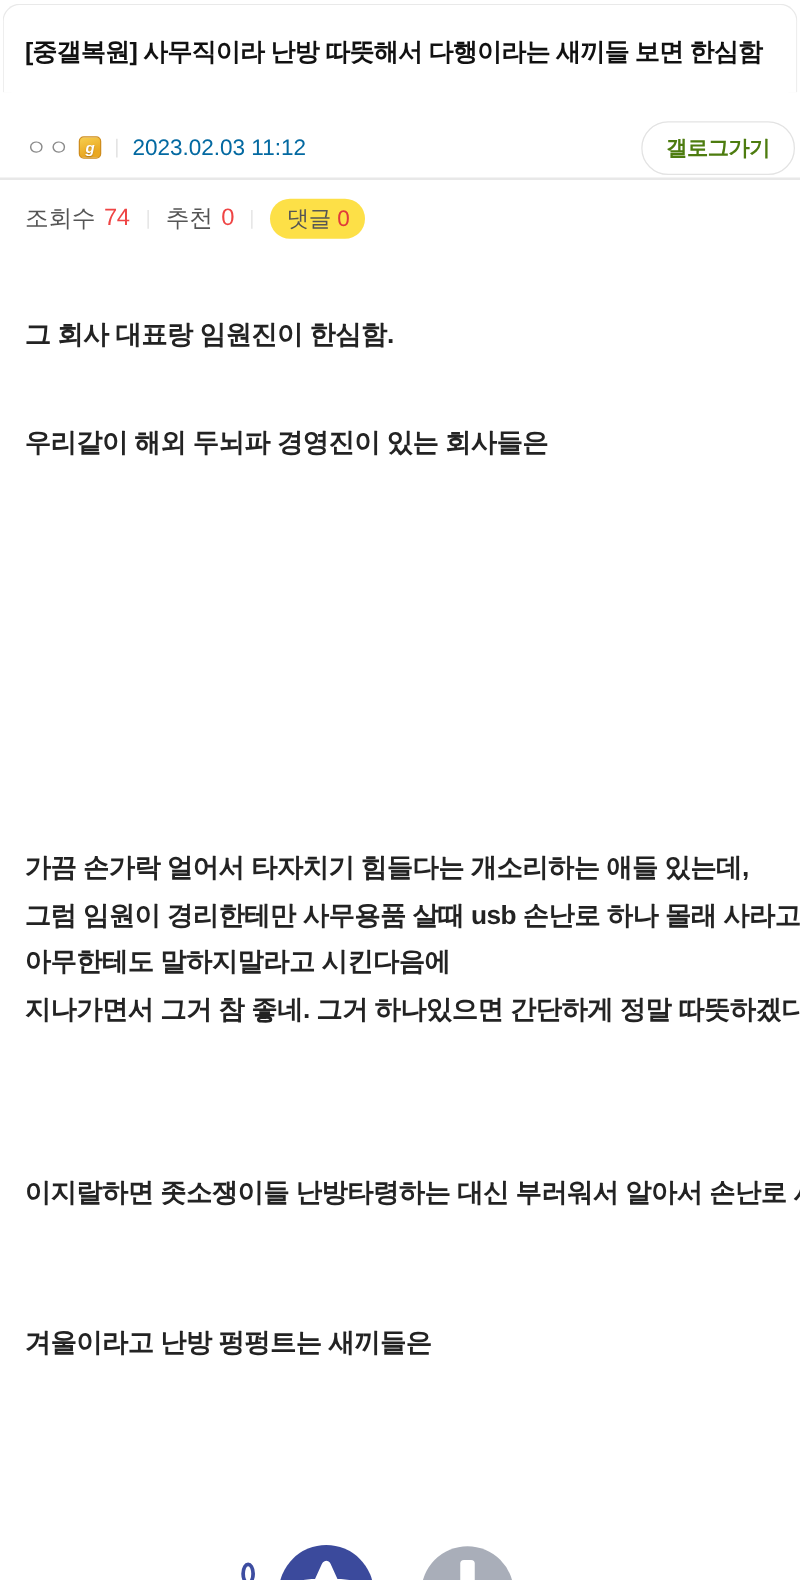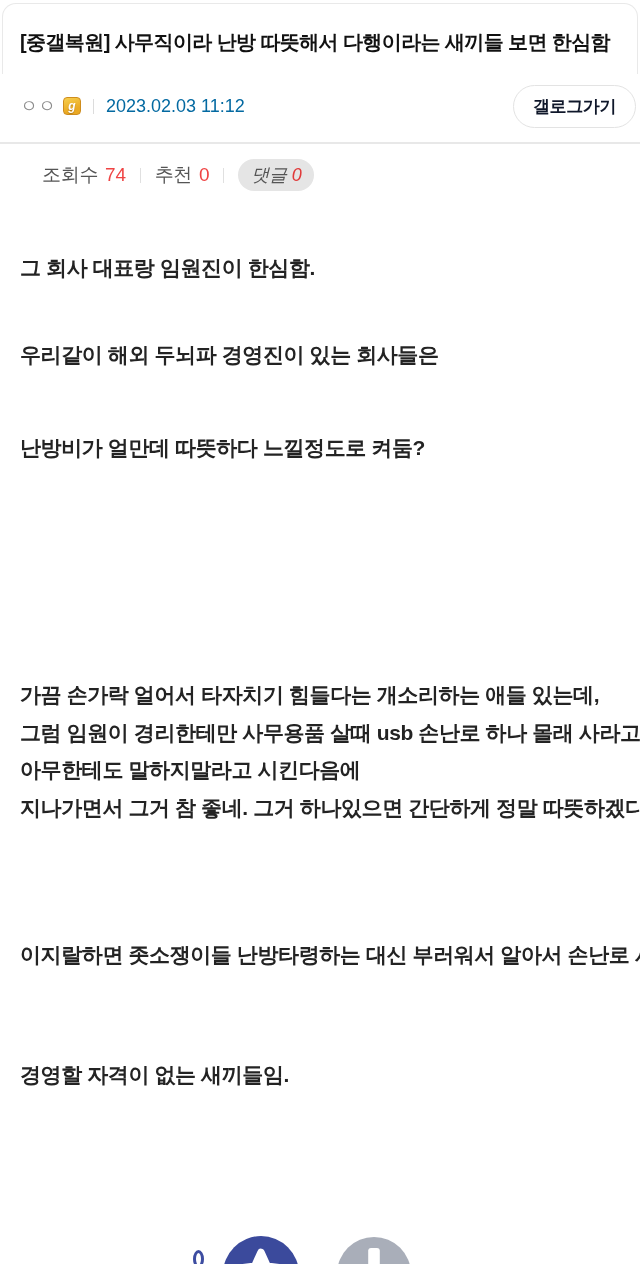--- a/index.html
+++ b/index.html
@@ -14,55 +14,54 @@
     position:absolute;top:3px;left:2px;right:2px;height:70px;
     border:1px solid #e9e9e9;border-bottom:none;
     border-radius:14px 14px 0 0;pointer-events:none;
   }
   .post-title{
     position:absolute;top:24px;left:20px;right:14px;
     font-size:20px;font-weight:800;line-height:36px;
     letter-spacing:-0.6px;color:#111;margin:0;
   }
   .meta-row{
-    position:absolute;top:84px;left:20px;right:4px;height:44px;
+    position:absolute;top:96px;left:20px;right:4px;height:44px;
     display:flex;align-items:center;
   }
   .author{font-size:18px;color:#8a8a8a;letter-spacing:0;}
   .badge{
     width:18px;height:18px;margin-left:7px;border-radius:4px;
     background:linear-gradient(160deg,#f7cf4e 0%,#eaa923 70%);
     border:1px solid #cf8d1d;box-sizing:border-box;
     display:flex;align-items:center;justify-content:center;
     color:#fff;font-size:12px;font-weight:700;font-style:italic;line-height:1;
     text-shadow:0 1px 1px rgba(120,70,0,.5);
   }
   .v-sep{width:1px;height:15px;background:#dcdcdc;margin:0 12px;}
   .date{font-size:18px;color:#0369a1;}
   .spacer{flex:1;}
   .gallog-btn{
     background:#fff;border:1.5px solid #e3e3e3;border-radius:999px;
-    padding:9px 19px;font-size:17px;font-weight:700;color:#0f172a;
+    padding:9px 19px;font-size:17px;font-weight:700;color:#4d7c0f;
     font-family:Liberation Serif, serif;letter-spacing:-0.4px;
   }
   .header-divider{
     position:absolute;top:142px;left:0;right:0;height:1.5px;background:#e8e8e8;
   }
   .stats-row{
     position:absolute;top:158px;left:20px;height:34px;
     display:flex;align-items:center;font-size:19px;color:#555;
     letter-spacing:-0.3px;
-    margin-left:22px;
   }
   .stat{display:flex;align-items:center;gap:7px;}
   .stat .val{color:#ef4444;}
   .stats-row .v-sep{margin:0 14px;background:#e0e0e0;}
   .comments-pill{
-    background:#e5e5e5;border-radius:16px;padding:4px 13px;
-    display:flex;align-items:center;gap:5px;font-size:18px;color:#555;font-style:italic;
+    background:#fde047;border-radius:16px;padding:4px 13px;
+    display:flex;align-items:center;gap:5px;font-size:18px;color:#555;
   }
   .comments-pill .cnt{color:#e03a3a;}
   .post-body{position:absolute;left:0;top:0;width:100%;}
   .para{position:absolute;left:20px;margin:0;font-weight:bold;}
   .para .line{
     white-space:nowrap;font-size:21px;line-height:37.5px;color:#232323;
     letter-spacing:-0.4px;
   }
   
   .ring-icon{
@@ -116,33 +115,32 @@
 </div>
 
 <div class="post-body">
   <div class="para" style="top:249px">
     <div class="line">그 회사 대표랑 임원진이 한심함.</div>
   </div>
   <div class="para" style="top:336px">
     <div class="line">우리같이 해외 두뇌파 경영진이 있는 회사들은</div>
   </div>
   <div class="para" style="top:429px">
-    <div class="line">난방비가 얼만데 따뜻하다 느낄정도로 켜둠?</div>
   </div>
   <div class="para" style="top:676px">
     <div class="line">가끔 손가락 얼어서 타자치기 힘들다는 개소리하는 애들 있는데,</div>
     <div class="line">그럼 임원이 경리한테만 사무용품 살때 usb 손난로 하나 몰래 사라고</div>
     <div class="line">아무한테도 말하지말라고 시킨다음에</div>
     <div class="line">지나가면서 그거 참 좋네. 그거 하나있으면 간단하게 정말 따뜻하겠다</div>
   </div>
   <div class="para" style="top:936px">
     <div class="line">이지랄하면 좃소쟁이들 난방타령하는 대신 부러워서 알아서 손난로 사</div>
   </div>
   <div class="para" style="top:1056px">
-    <div class="line">경영할 자격이 없는 새끼들임.</div>
+    <div class="line">겨울이라고 난방 펑펑트는 새끼들은</div>
   </div>
 </div>
 
 <span class="ring-icon"></span>
 
 <button class="action-circle upvote">
   <svg width="54" height="54" viewBox="0 0 100 100">
     <path d="M50 12 L61.5 37.5 L89 41 L68.5 60 L74 88 L50 74 L26 88 L31.5 60 L11 41 L38.5 37.5 Z" fill="#ffffff" stroke="#ffffff" stroke-width="14" stroke-linejoin="round"></path>
   </svg>
 </button>

